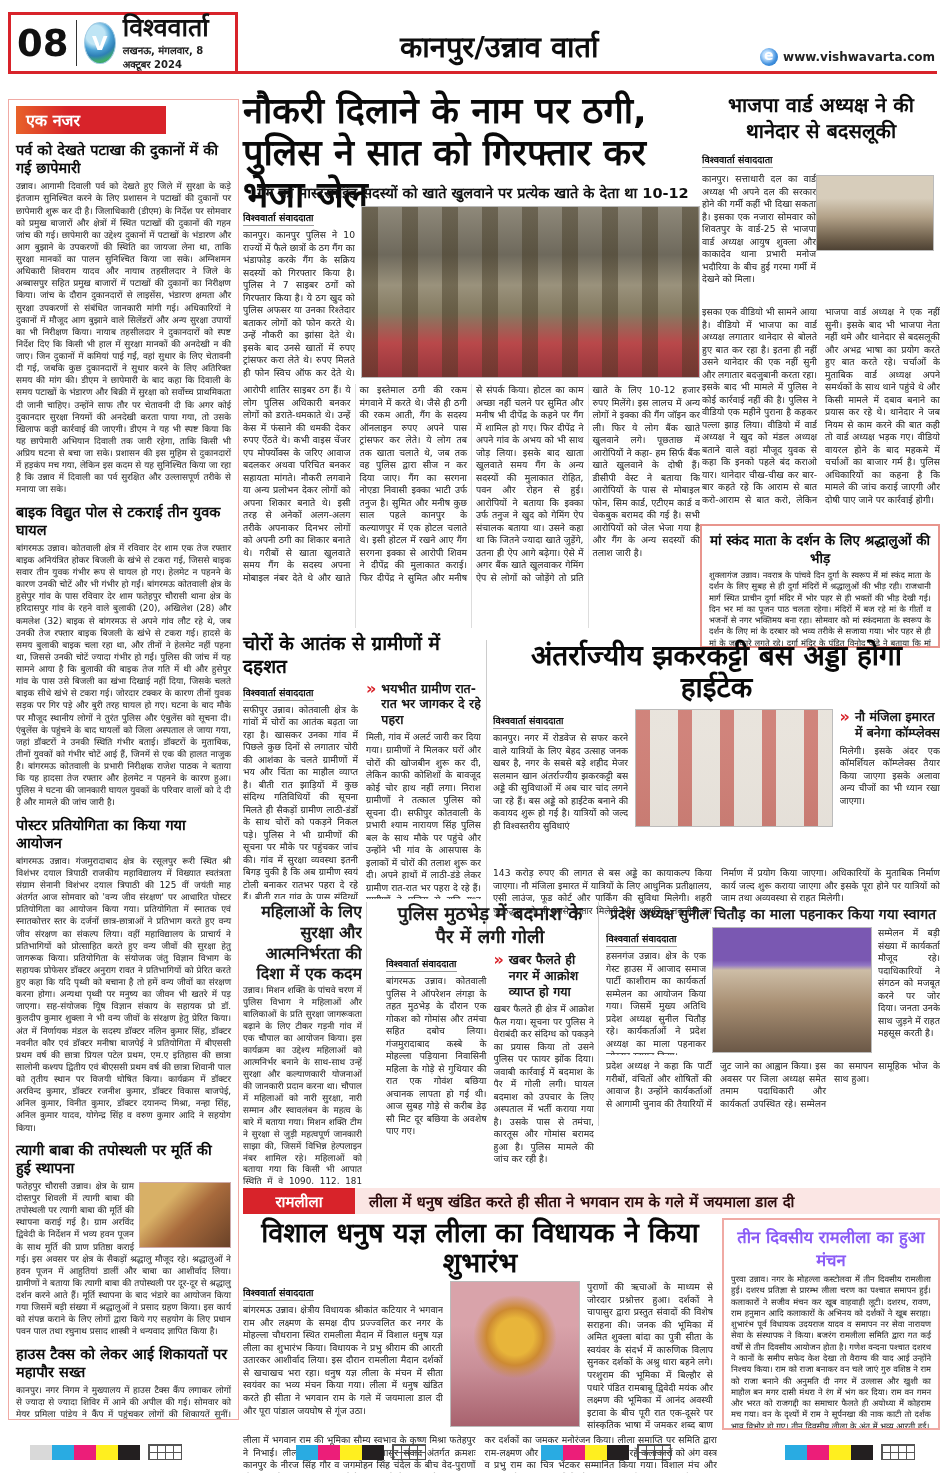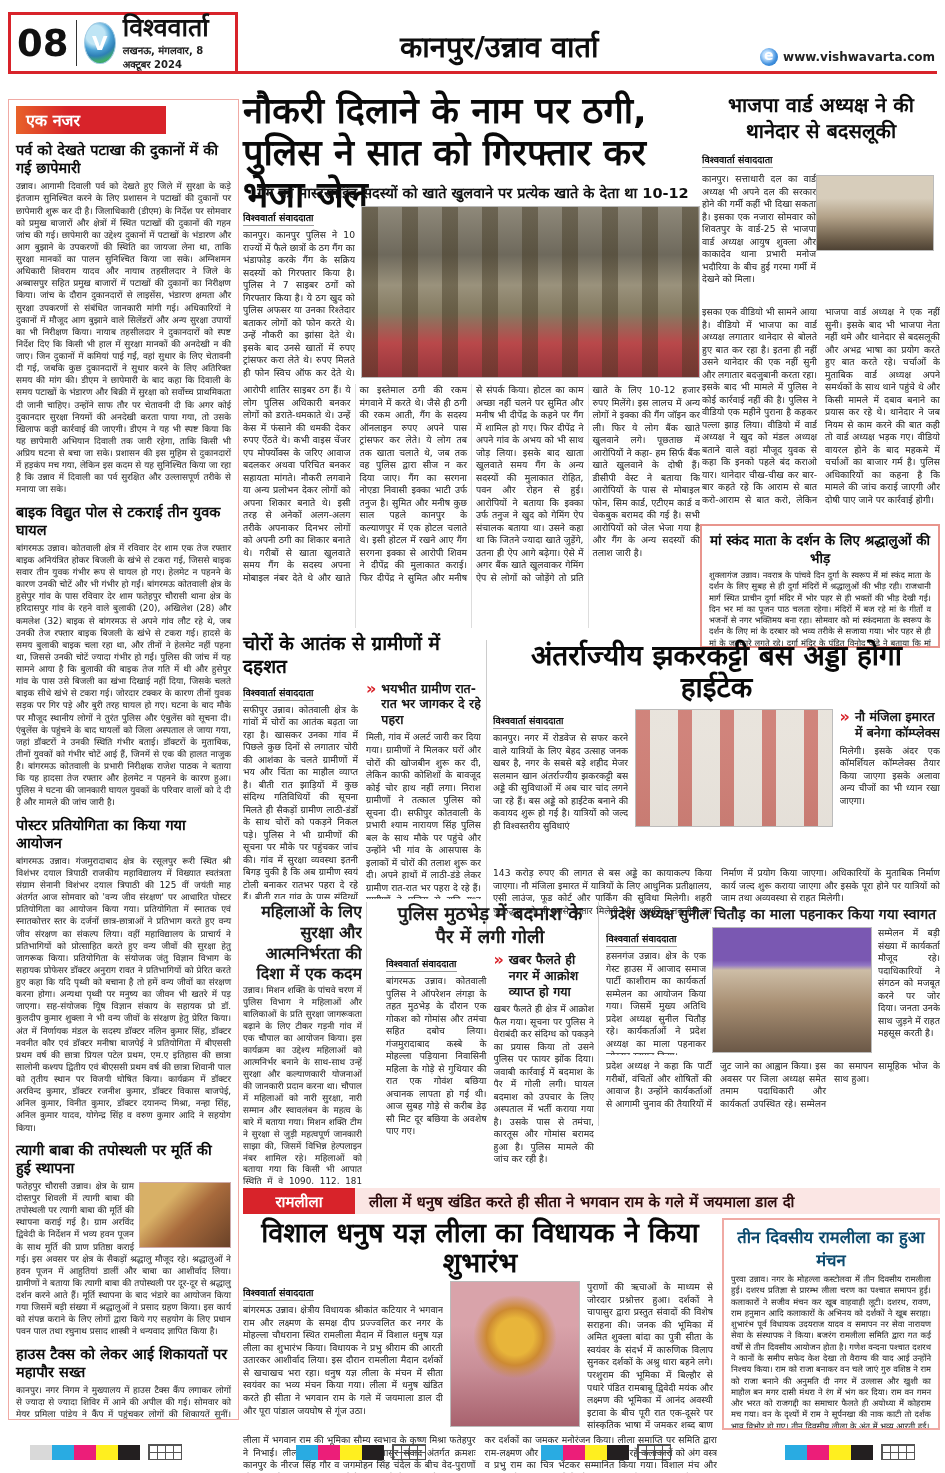--- a/index.html
+++ b/index.html
@@ -130,21 +130,21 @@
   .dh-photo { width:130px; height:146px;
       background:
         radial-gradient(circle at 50% 38%, #e8b53a 0 17%, #cd8a33 26%, rgba(0,0,0,0) 38%),
         linear-gradient(180deg,#d9a3aa 0 30%,#c98f98 60%,#a8626e 100%); }
   .dh-colC { width:126px; height:148px; overflow:hidden; }
   .dh-bottom { margin-top:5px; height:58px; overflow:hidden; column-count:2; column-gap:9px; }
 
   
   .threeday { left:722px; top:1218px; width:218px; height:212px; border:2px solid #f0aaa4;
               padding:5px 7px; overflow:hidden; }
-  .threeday h2 { font-size:16.5px; font-weight:bold; text-align:center; margin-bottom:3px; color:#0c4a6e; }
+  .threeday h2 { font-size:16.5px; font-weight:bold; text-align:center; margin-bottom:3px; color:#8b5cf6; }
   .threeday .body { font-size:8.3px; }
 
   
   .printbar { left:30px; top:1444px; width:885px; display:flex; justify-content:space-between; }
   .cmyk-group { display:flex; align-items:center; }
   .sw { width:22px; height:15px; display:inline-block; }
   .sw.gray{ background:#d9d9d9; } .sw.c{ background:#29abe2; } .sw.m{ background:#ec1e79; }
   .sw.y{ background:#ffef1f; } .sw.k{ background:#231f20; }
   .regmark { width:34px; height:16px; margin-left:8px; border:1px solid #555;
       background:

